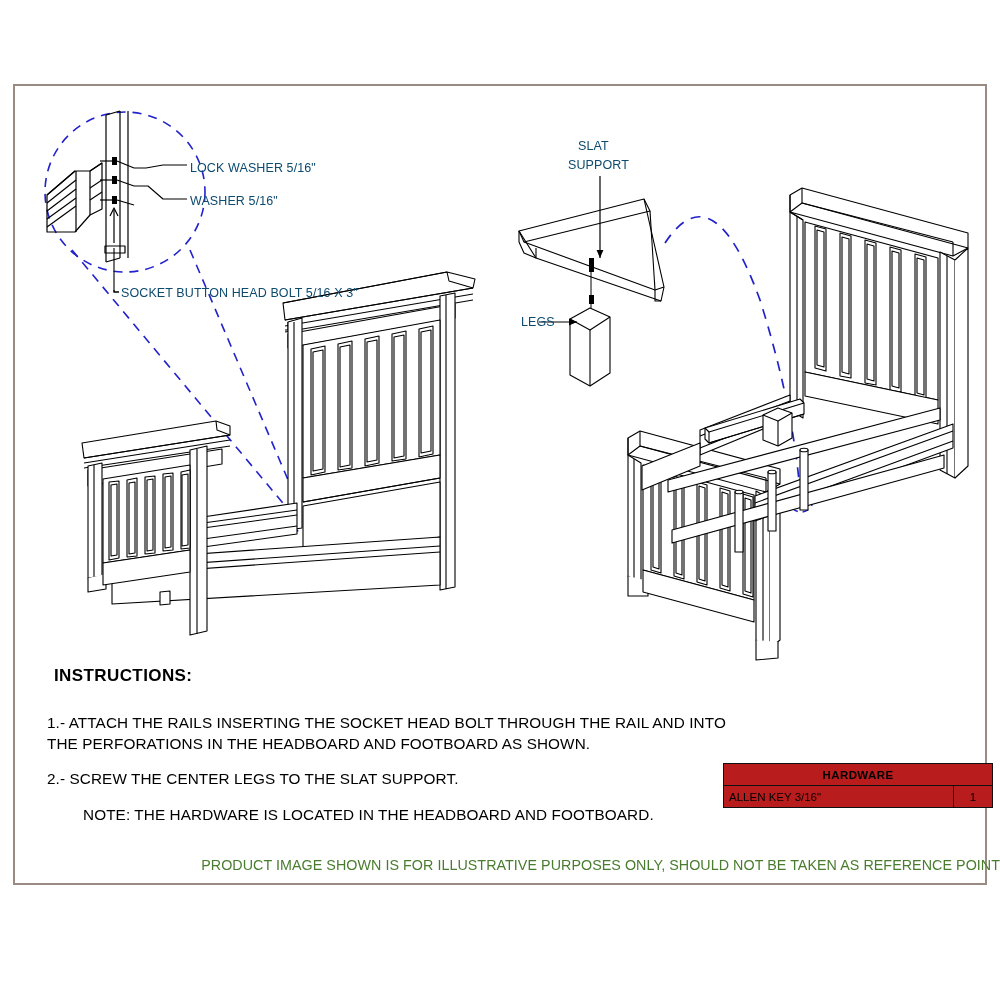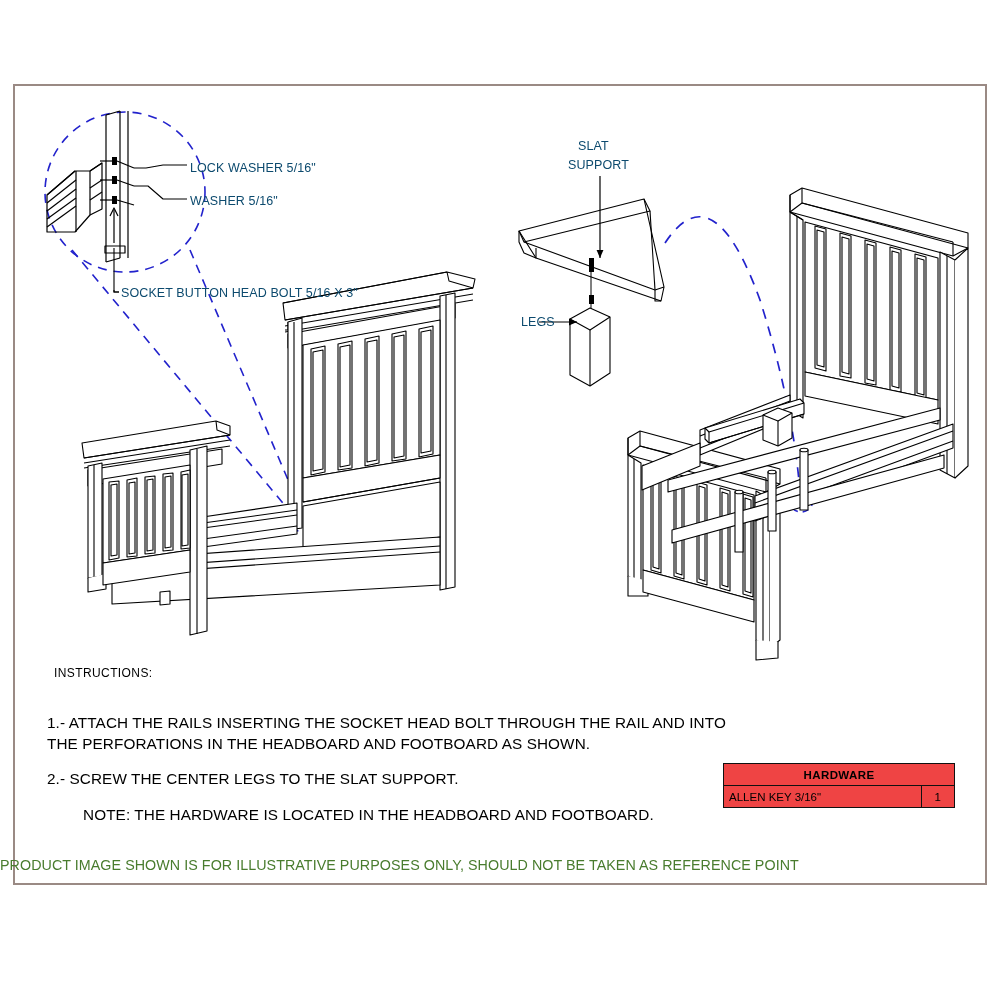--- a/index.html
+++ b/index.html
@@ -51,55 +51,55 @@
   #lbl-lockwasher { left: 190px; top: 161px; }
   #lbl-washer     { left: 190px; top: 194px; }
   #lbl-bolt       { left: 121px; top: 286px; }
   #lbl-slat1      { left: 578px; top: 139px; font-size: 12.5px; }
   #lbl-slat2      { left: 568px; top: 158px; font-size: 12.5px; }
   #lbl-legs       { left: 521px; top: 315px; font-size: 12.5px; }
 
   #instr-title {
     position: absolute;
     left: 54px; top: 666px;
-    font-size: 12px;
-    font-weight: normal;
+    font-size: 17px;
+    font-weight: bold;
     letter-spacing: 0.4px;
   }
   .instr-p {
     position: absolute;
     font-size: 15.3px;
     line-height: 21px;
     letter-spacing: 0.1px;
     white-space: pre;
   }
   #instr-1 { left: 47px; top: 712px; }
   #instr-2 { left: 47px; top: 768px; text-align: right; }
   #instr-3 { left: 47px; top: 804px; margin-left: 36px; }
 
   #footer-note {
     position: absolute;
     left: 0;
     top: 857px;
     width: 1000px;
-    text-align: left;
+    text-align: right;
     font-size: 14.3px;
     color: #497c2e;
     letter-spacing: 0.05px;
     white-space: nowrap;
   }
 
   
   #hardware-table {
     position: absolute;
     left: 723px;
     top: 763px;
-    width: 232px;
+    width: 270px;
     border-collapse: collapse;
-    background: #ef4444;
+    background: #b91c1c;
   }
   #hardware-table td, #hardware-table th {
     border: 1.6px solid #111;
     font-family: "Liberation Sans", sans-serif;
     padding: 2px 5px;
     font-size: 11.5px;
   }
   .hw-title {
     text-align: center;
     font-weight: bold;

